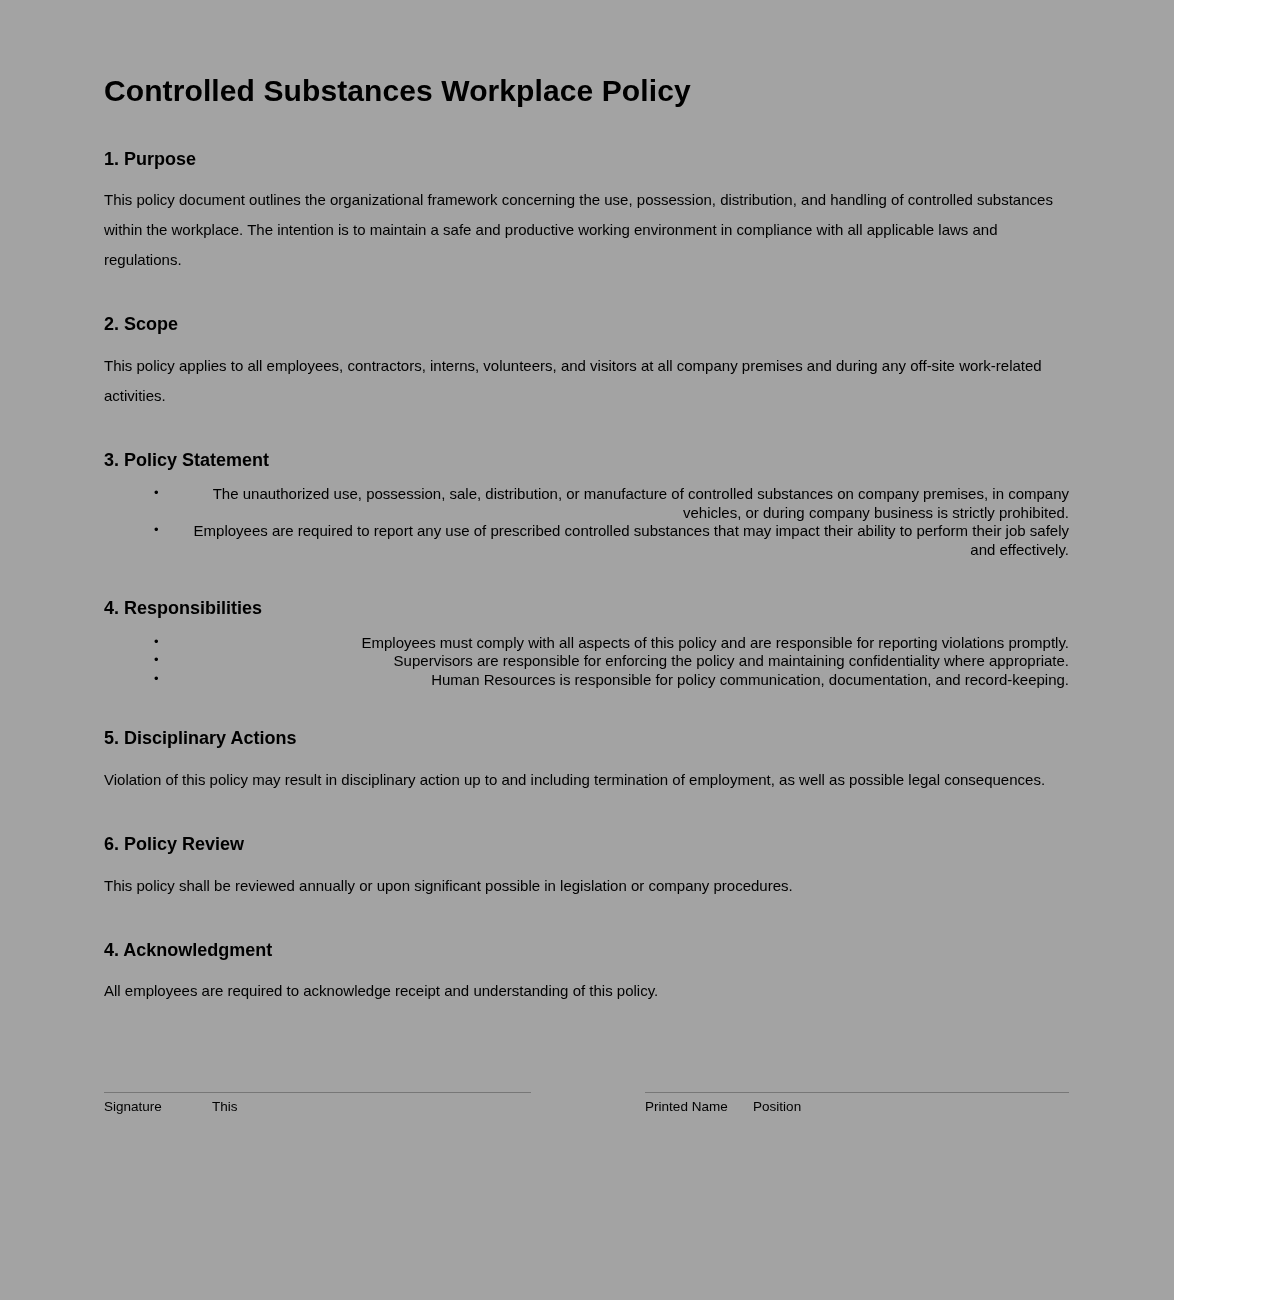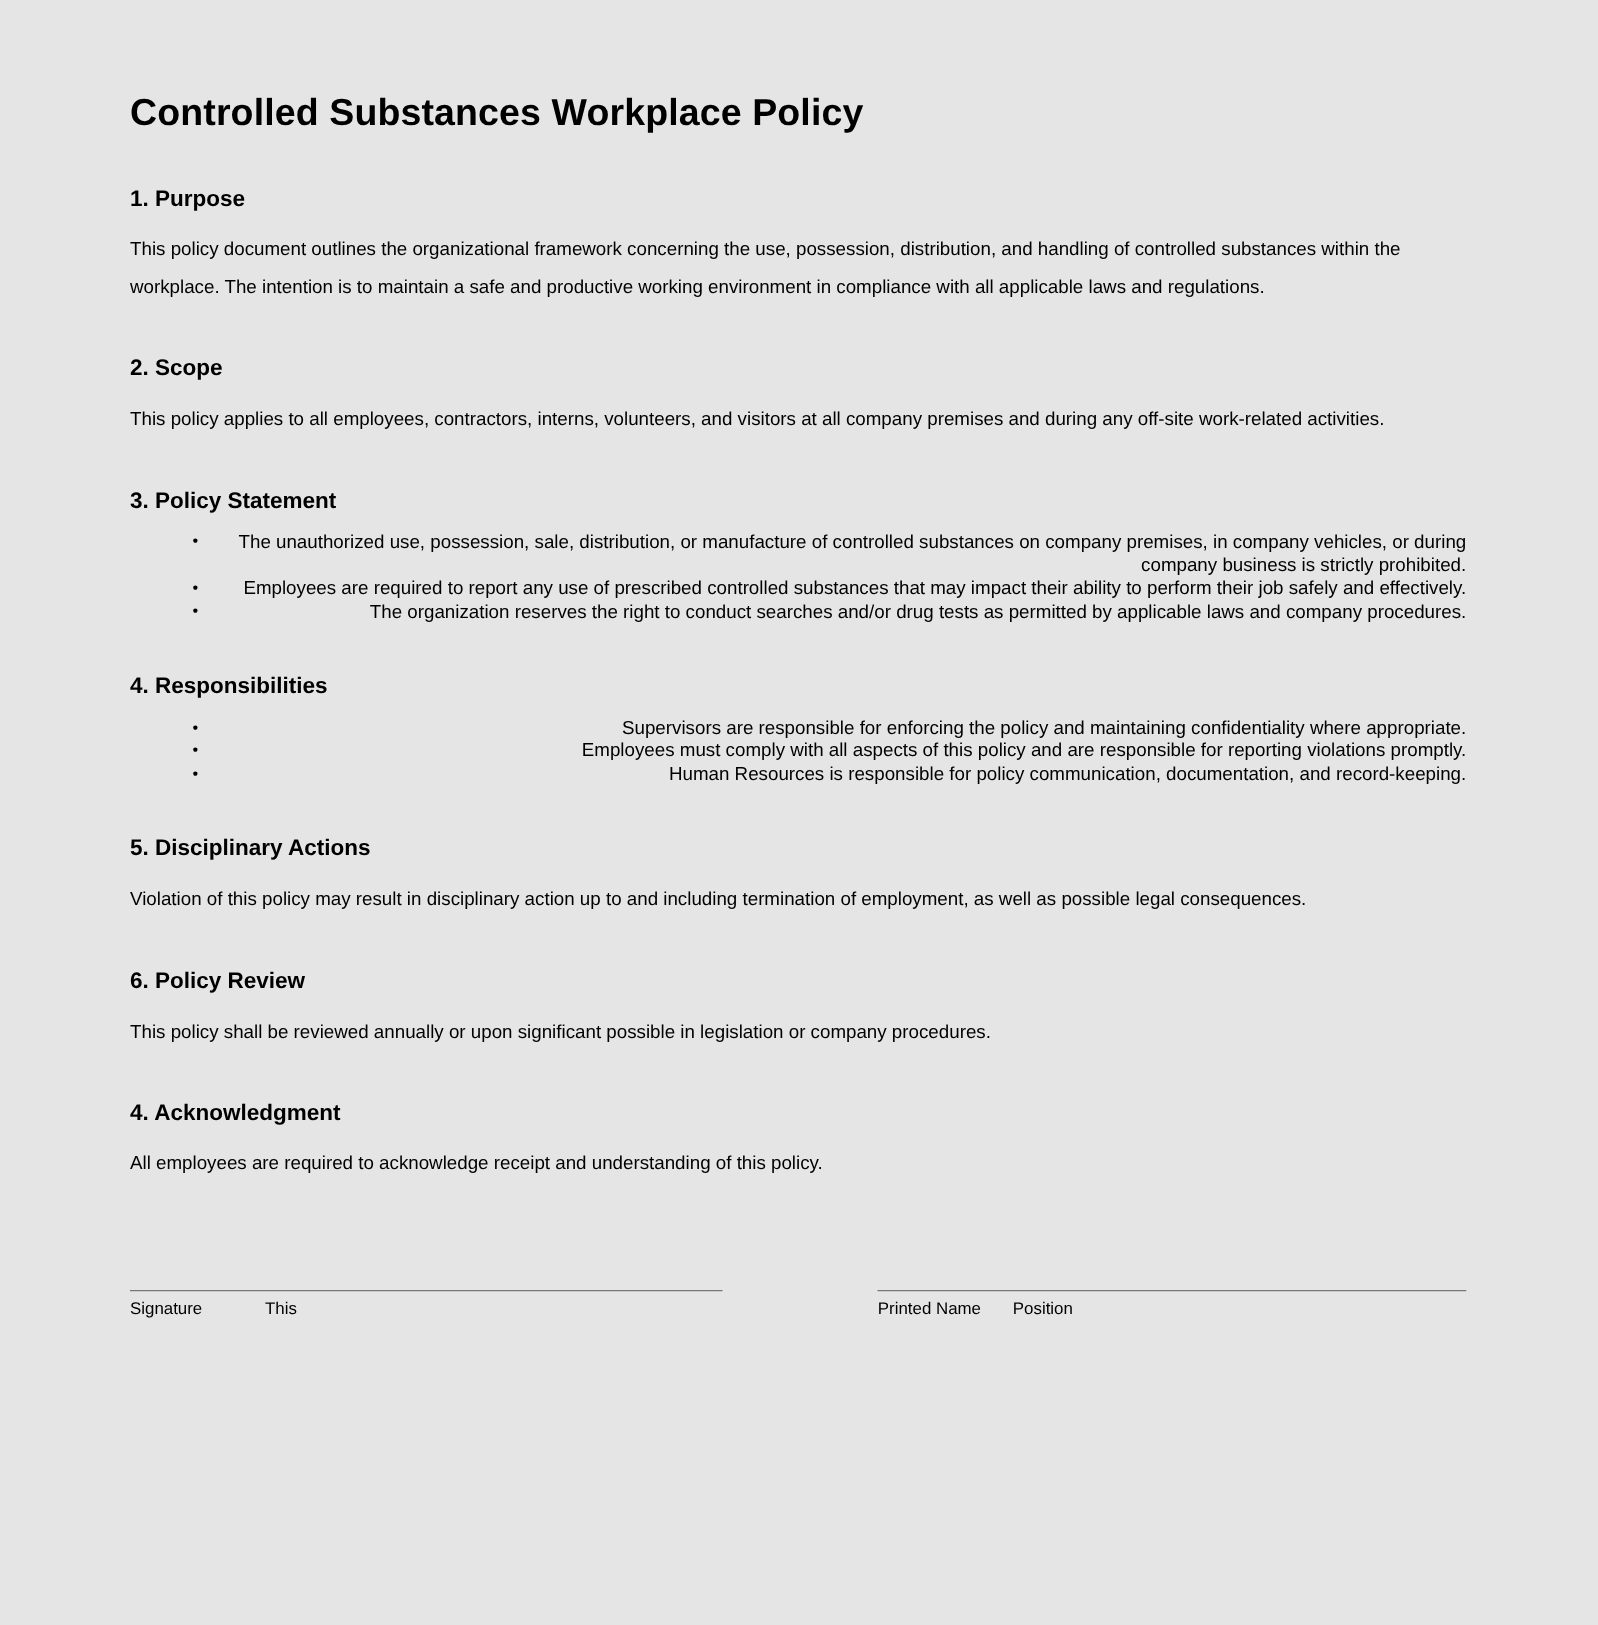--- a/index.html
+++ b/index.html
@@ -10,24 +10,24 @@
   }
   body {
     width: 1278px;
     height: 1300px;
     font-family: "Liberation Sans", sans-serif;
     color: #000000;
     overflow: hidden;
   }
   .page {
     box-sizing: border-box;
-    width: 1278px;
+    width: 1174px;
     min-height: 1300px;
     padding: 60px 105px 0 104px;
-    background: #e5e5e5;
+    background: #a3a3a3;
   }
   .doc-title {
     font-size: 30px;
     font-weight: bold;
     line-height: 1.25;
     margin: 12px 0 0 0;
     letter-spacing: 0.1px;
   }
   .section {
     margin: 0;
@@ -107,29 +107,28 @@
   <div class="section">
     <h2 class="section-heading">2. Scope</h2>
     <p class="section-body">This policy applies to all employees, contractors, interns, volunteers, and visitors at all company premises and during any off-site work-related activities.</p>
   </div>
 
   <div class="section">
     <h2 class="section-heading">3. Policy Statement</h2>
     <ul class="section-list">
       <li>The unauthorized use, possession, sale, distribution, or manufacture of controlled substances on company premises, in company vehicles, or during company business is strictly prohibited.</li>
       <li>Employees are required to report any use of prescribed controlled substances that may impact their ability to perform their job safely and effectively.</li>
-      <li>The organization reserves the right to conduct searches and/or drug tests as permitted by applicable laws and company procedures.</li>
     </ul>
   </div>
 
   <div class="section">
     <h2 class="section-heading">4. Responsibilities</h2>
     <ul class="section-list">
+      <li>Employees must comply with all aspects of this policy and are responsible for reporting violations promptly.</li>
       <li>Supervisors are responsible for enforcing the policy and maintaining confidentiality where appropriate.</li>
-      <li>Employees must comply with all aspects of this policy and are responsible for reporting violations promptly.</li>
       <li>Human Resources is responsible for policy communication, documentation, and record-keeping.</li>
     </ul>
   </div>
 
   <div class="section">
     <h2 class="section-heading">5. Disciplinary Actions</h2>
     <p class="section-body">Violation of this policy may result in disciplinary action up to and including termination of employment, as well as possible legal consequences.</p>
   </div>
 
   <div class="section">

